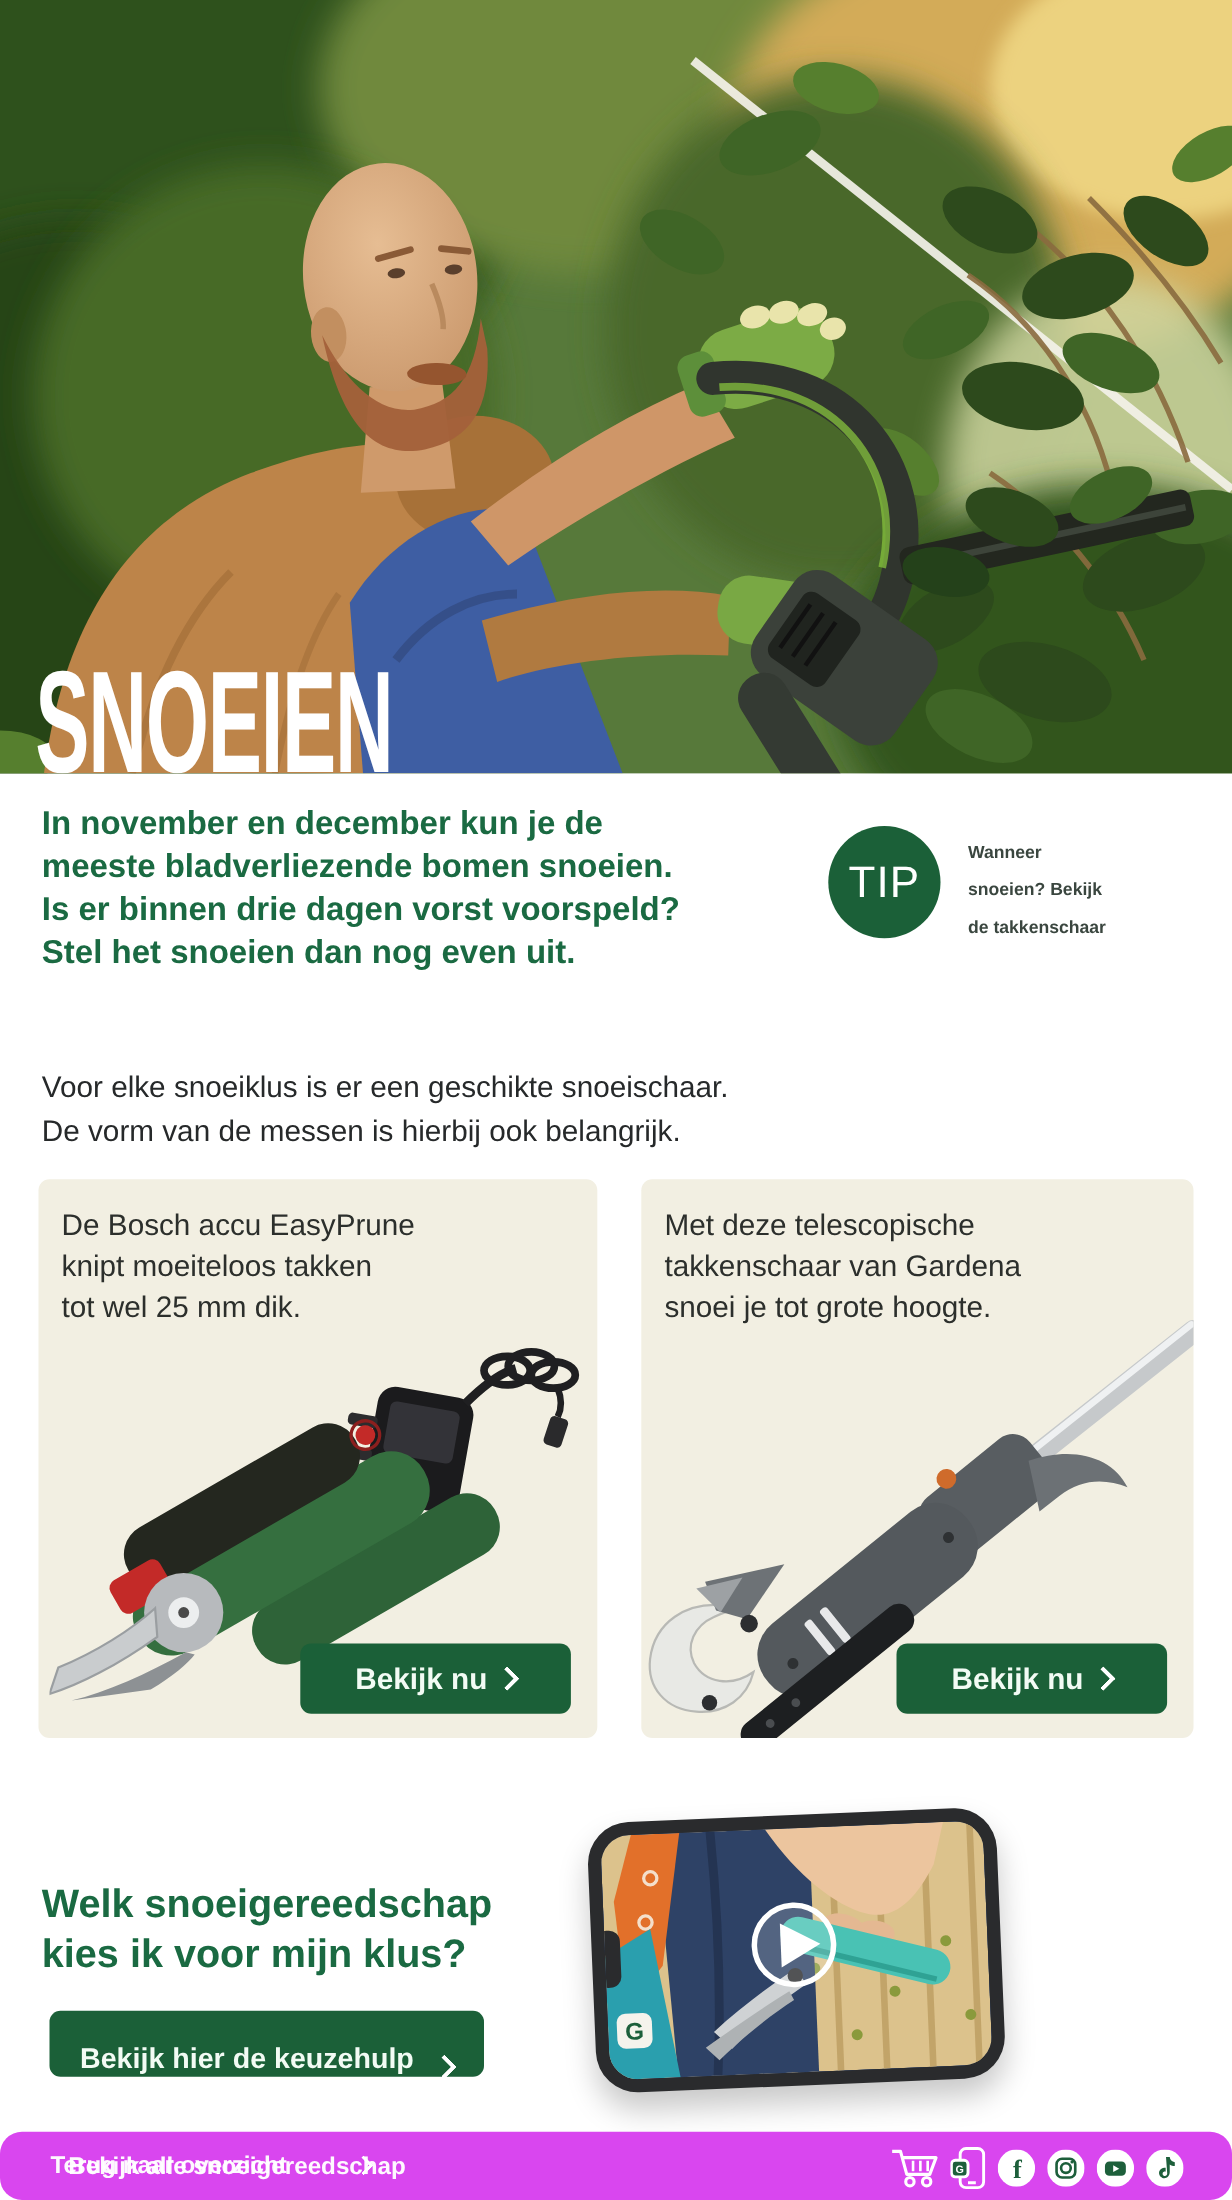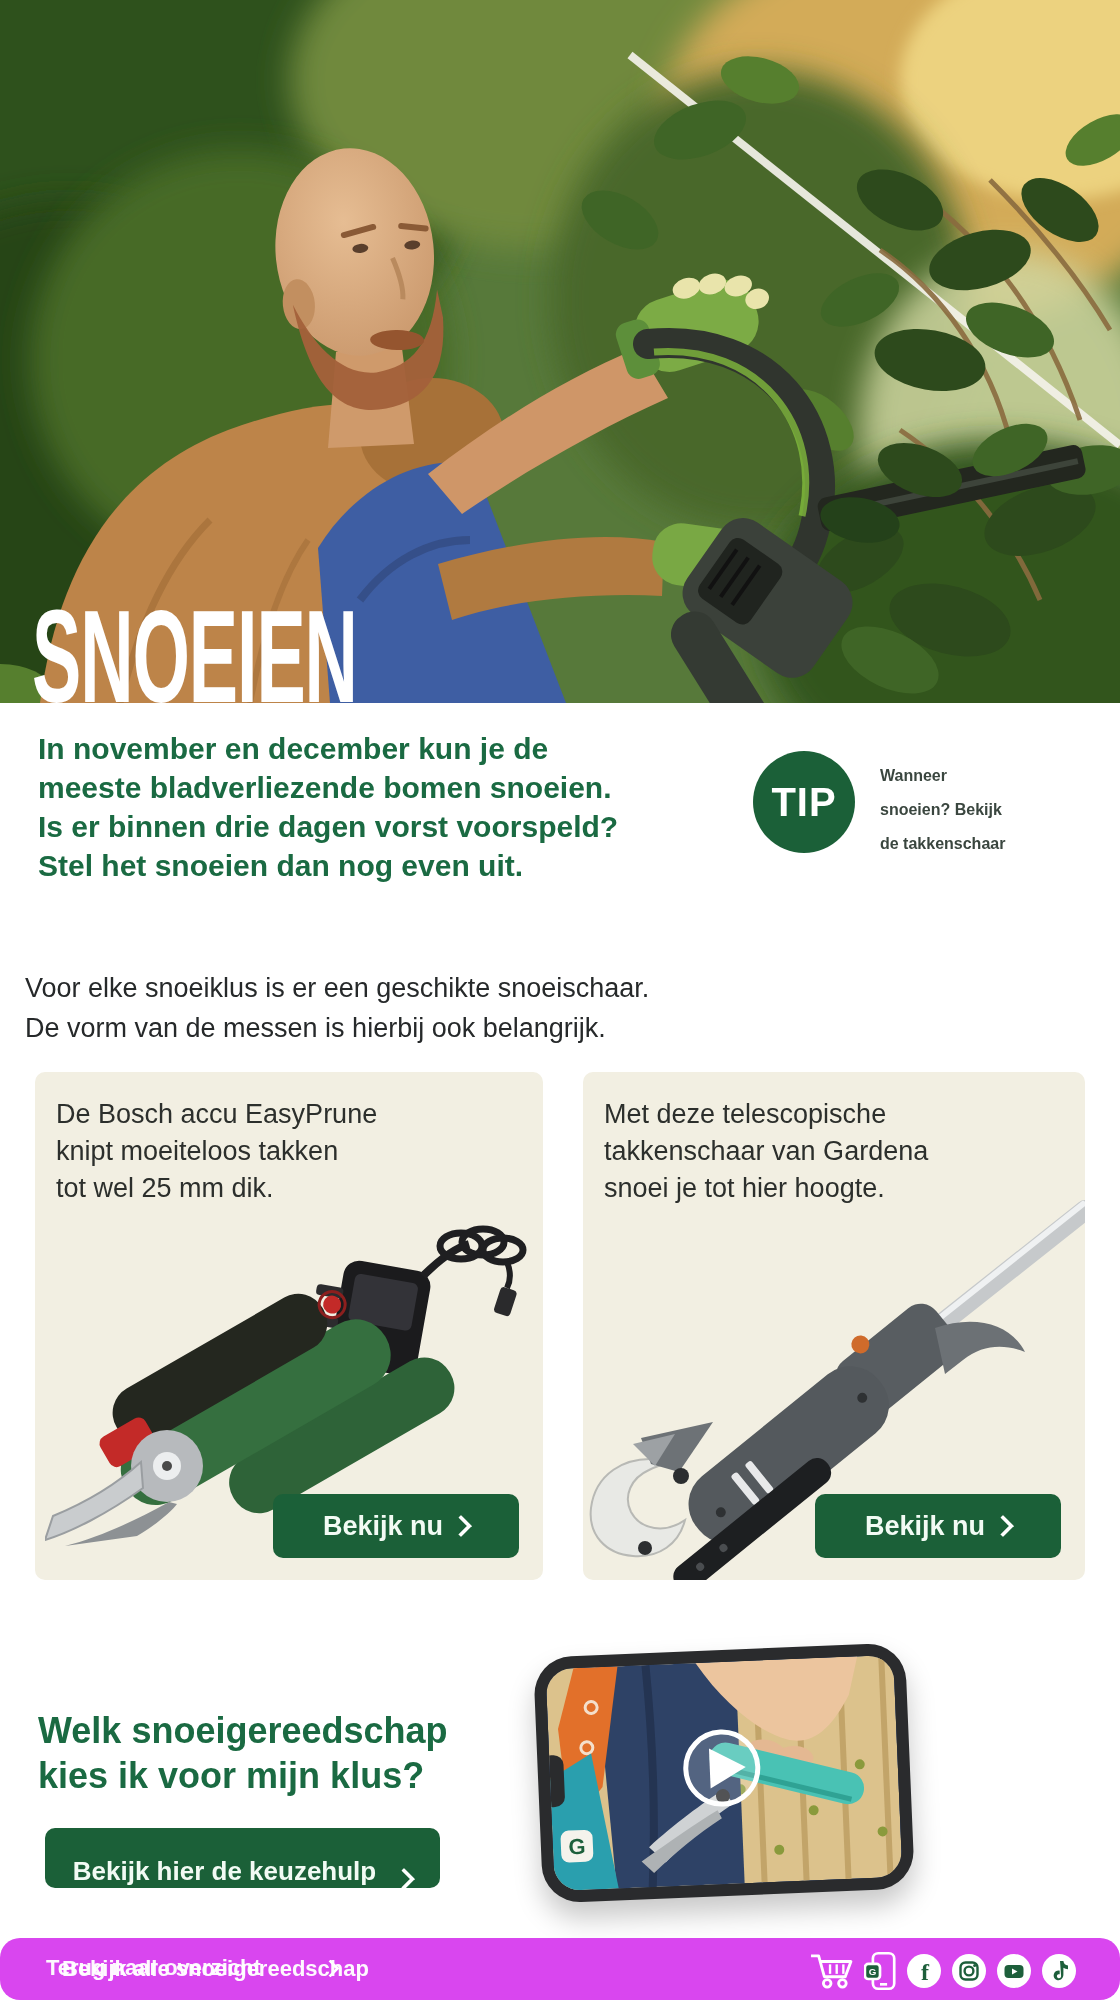--- a/index.html
+++ b/index.html
@@ -7,23 +7,23 @@
         font-family:"Liberation Sans", sans-serif;padding-left:25px;}
   
   .hero{position:absolute;left:0;top:0;width:1120px;height:703px;overflow:hidden;background:#4d6f32;}
   .hero svg{position:absolute;left:0;top:0;}
   .hero-title{position:absolute;left:32px;bottom:-20px;font-size:132px;line-height:1;font-weight:700;
               color:#ffffff;letter-spacing:-2px;transform:scaleX(.56);transform-origin:left bottom;white-space:nowrap;}
   
   .intro{position:absolute;left:38px;top:729px;font-size:30px;line-height:39px;font-weight:700;color:#1a6a42;}
   .tip-wrap{position:absolute;left:753px;top:751px;width:340px;}
   .tip-badge{position:absolute;left:0;top:0;width:102px;height:102px;border-radius:50%;background:#1b6038;
-             color:#ffffff;font-size:40px;font-weight:700;display:flex;align-items:center;justify-content:center;letter-spacing:1px;}
+             color:#ffffff;font-size:40px;font-weight:400;display:flex;align-items:center;justify-content:center;letter-spacing:1px;}
   .tip-text{position:absolute;left:127px;top:8px;font-size:16px;line-height:34px;font-weight:700;color:#3a463f;white-space:nowrap;}
-  .bodytext{position:absolute;left:25px;top:968px;font-size:27px;line-height:40px;color:#26292a;}
+  .bodytext{position:absolute;left:38px;top:968px;font-size:27px;line-height:40px;color:#26292a;}
   
   .card{position:absolute;top:1072px;height:508px;background:#f2efe2;border-radius:10px;}
   .card.c1{left:35px;width:508px;}
   .card.c2{left:583px;width:502px;}
   .card-text{position:absolute;left:21px;top:24px;font-size:27px;line-height:37px;color:#2c2f2c;}
   .card-btn{position:absolute;right:24px;bottom:22px;width:246px;height:64px;border-radius:10px;background:#1b6038;
             border:none;color:#f2fbf4;font-family:"Liberation Sans",sans-serif;font-size:27px;font-weight:700;
             display:flex;align-items:center;justify-content:center;gap:10px;cursor:pointer;}
   .product-svg{position:absolute;}
   
@@ -231,21 +231,21 @@
     <button class="card-btn">
       <span>Bekijk nu</span>
       <span class="chev"></span>
     </button>
   </div>
 
   <div class="card c2">
     <div class="card-text">
       <div>Met deze telescopische</div>
       <div>takkenschaar van Gardena</div>
-      <div>snoei je tot hier hoogte.</div>
+      <div>snoei je tot grote hoogte.</div>
     </div>
     <svg class="product-svg" style="left:0;top:0;" width="502" height="508" viewBox="0 0 502 508">
       <line x1="502" y1="138" x2="295" y2="302" stroke="#c6c9cb" stroke-width="20" stroke-linecap="round"></line>
       <line x1="500" y1="132" x2="300" y2="291" stroke="#eff1f2" stroke-width="6" stroke-linecap="round"></line>
       <g transform="rotate(-39 310 300)">
         <rect x="258" y="260" width="124" height="66" rx="20" fill="#585d61"></rect>
         <rect x="242" y="268" width="30" height="50" rx="9" fill="#74797e"></rect>
         <circle cx="302" cy="258" r="9" fill="#cf6b2b"></circle>
       </g>
       <path d="M 352 256 C 392 242 428 252 442 280 C 422 272 400 272 380 288 L 362 302 Z" fill="#6c7175"></path>

